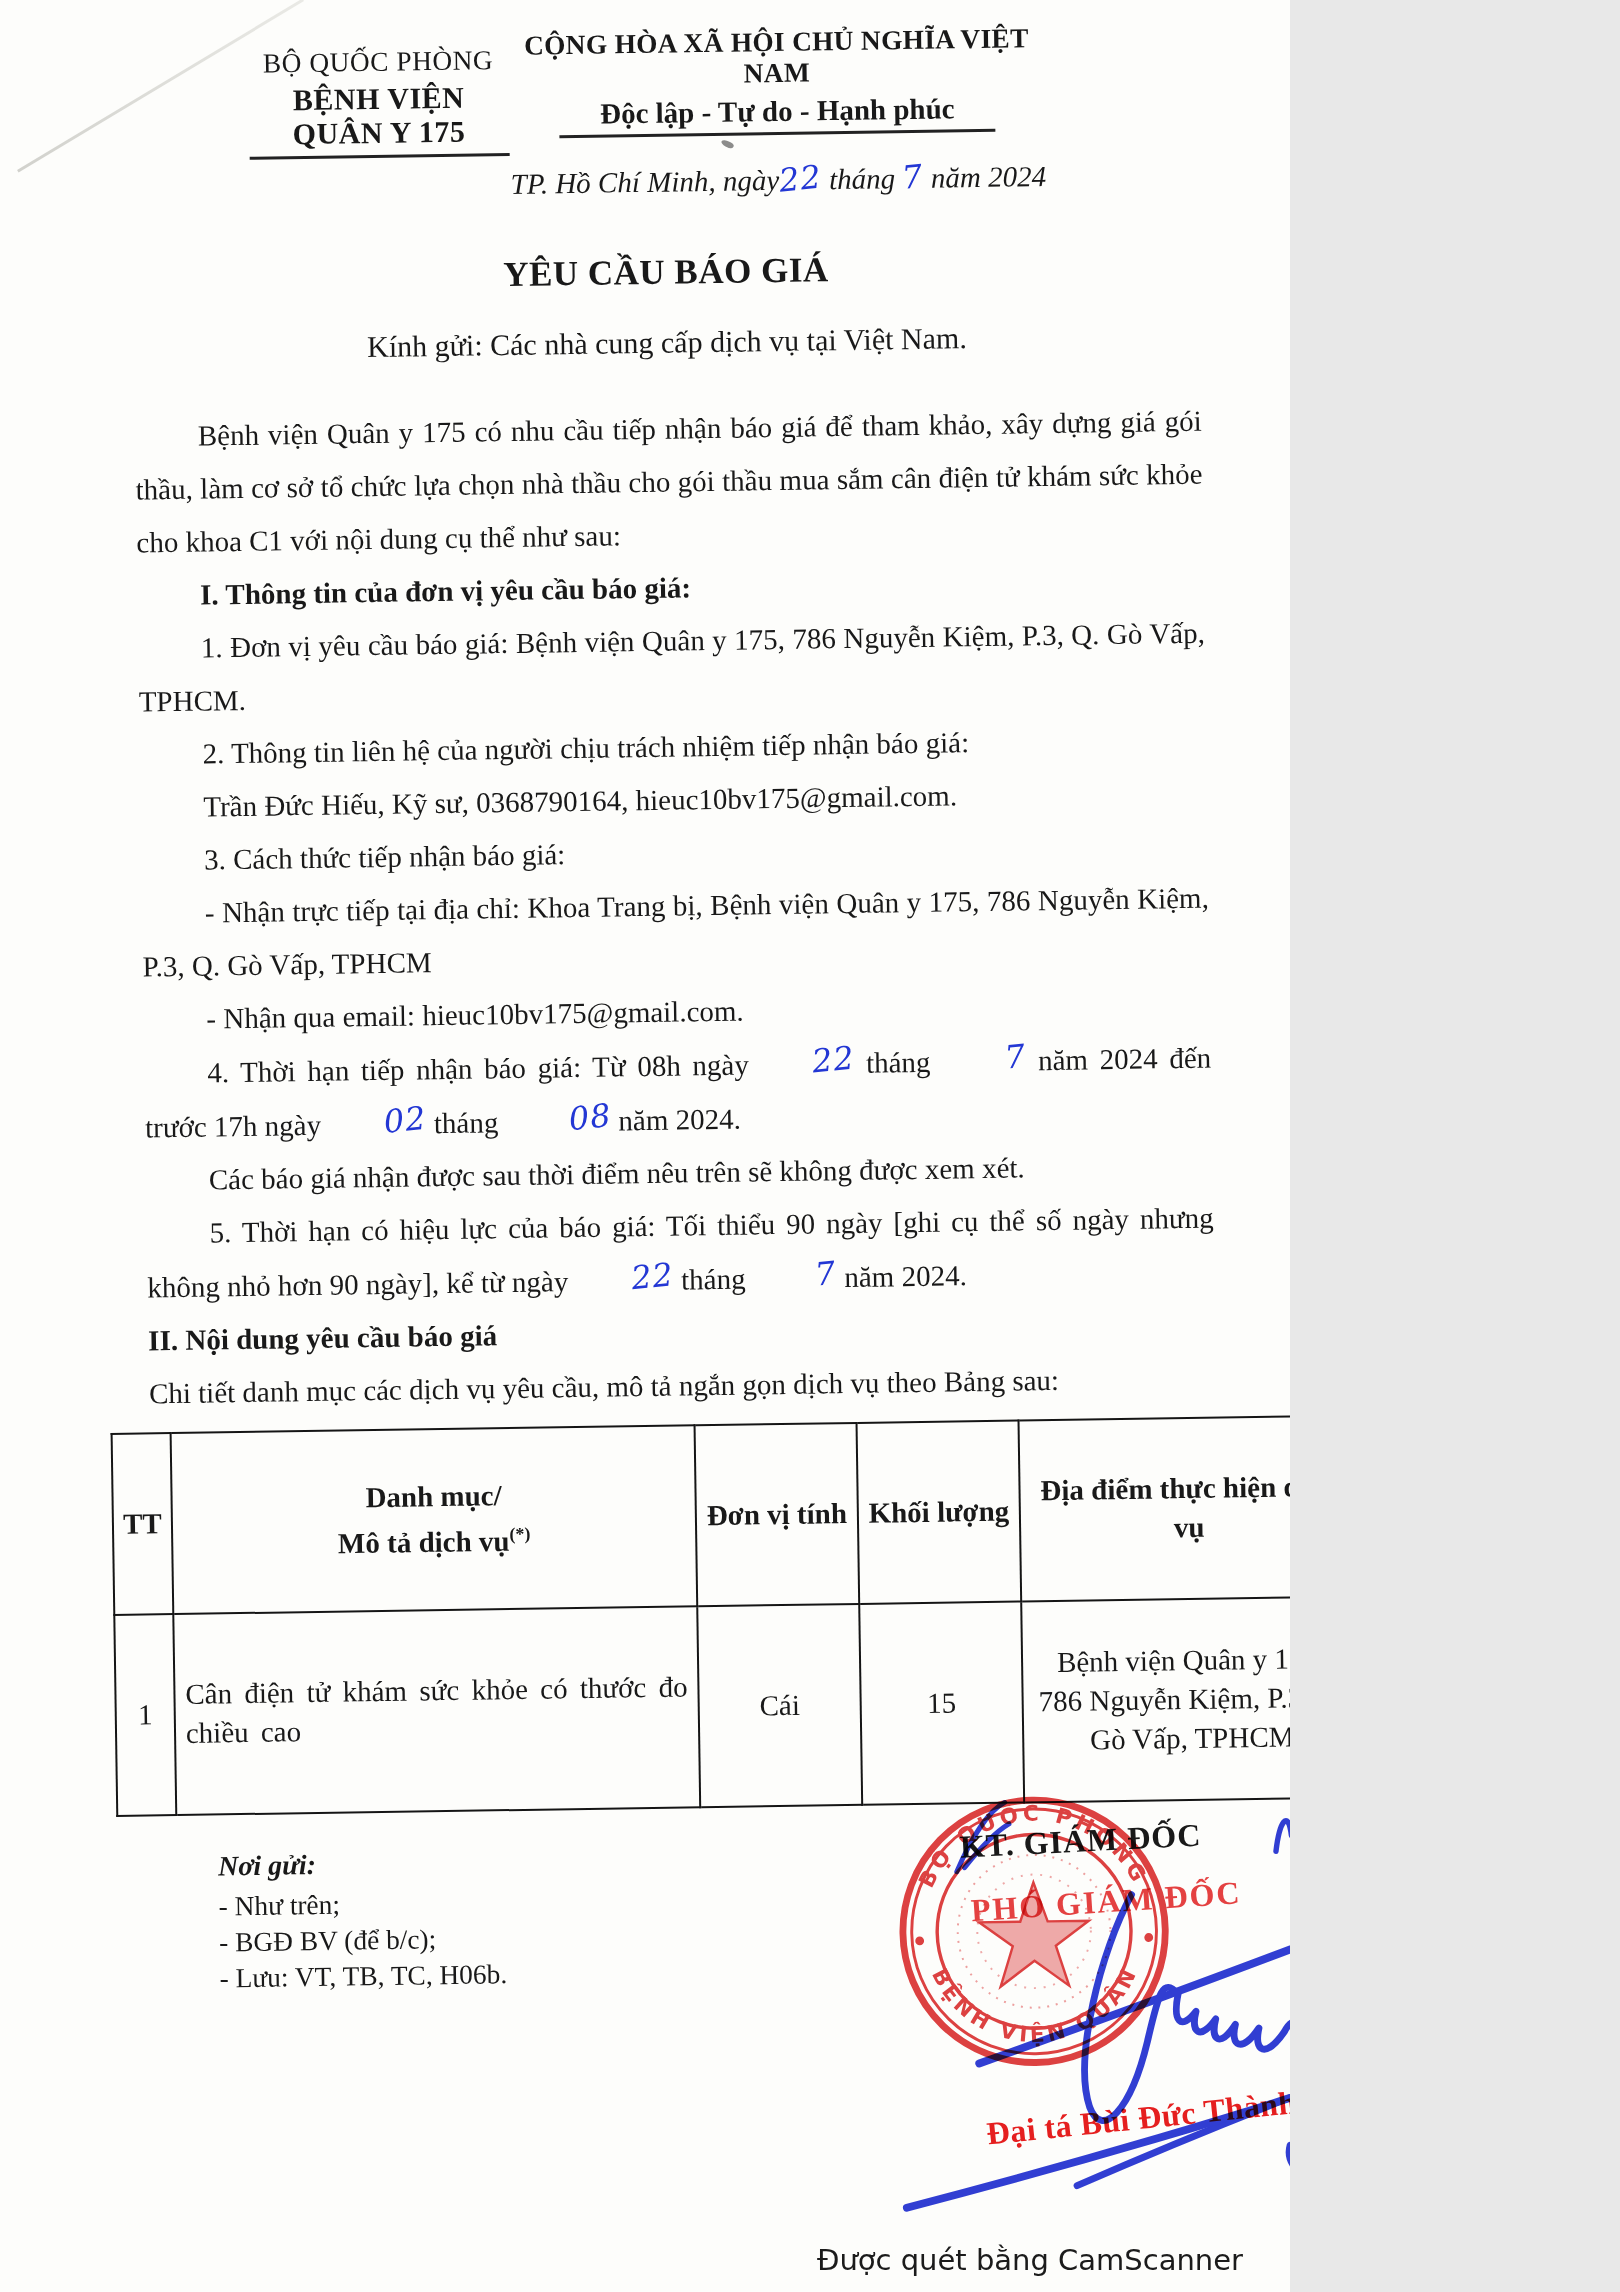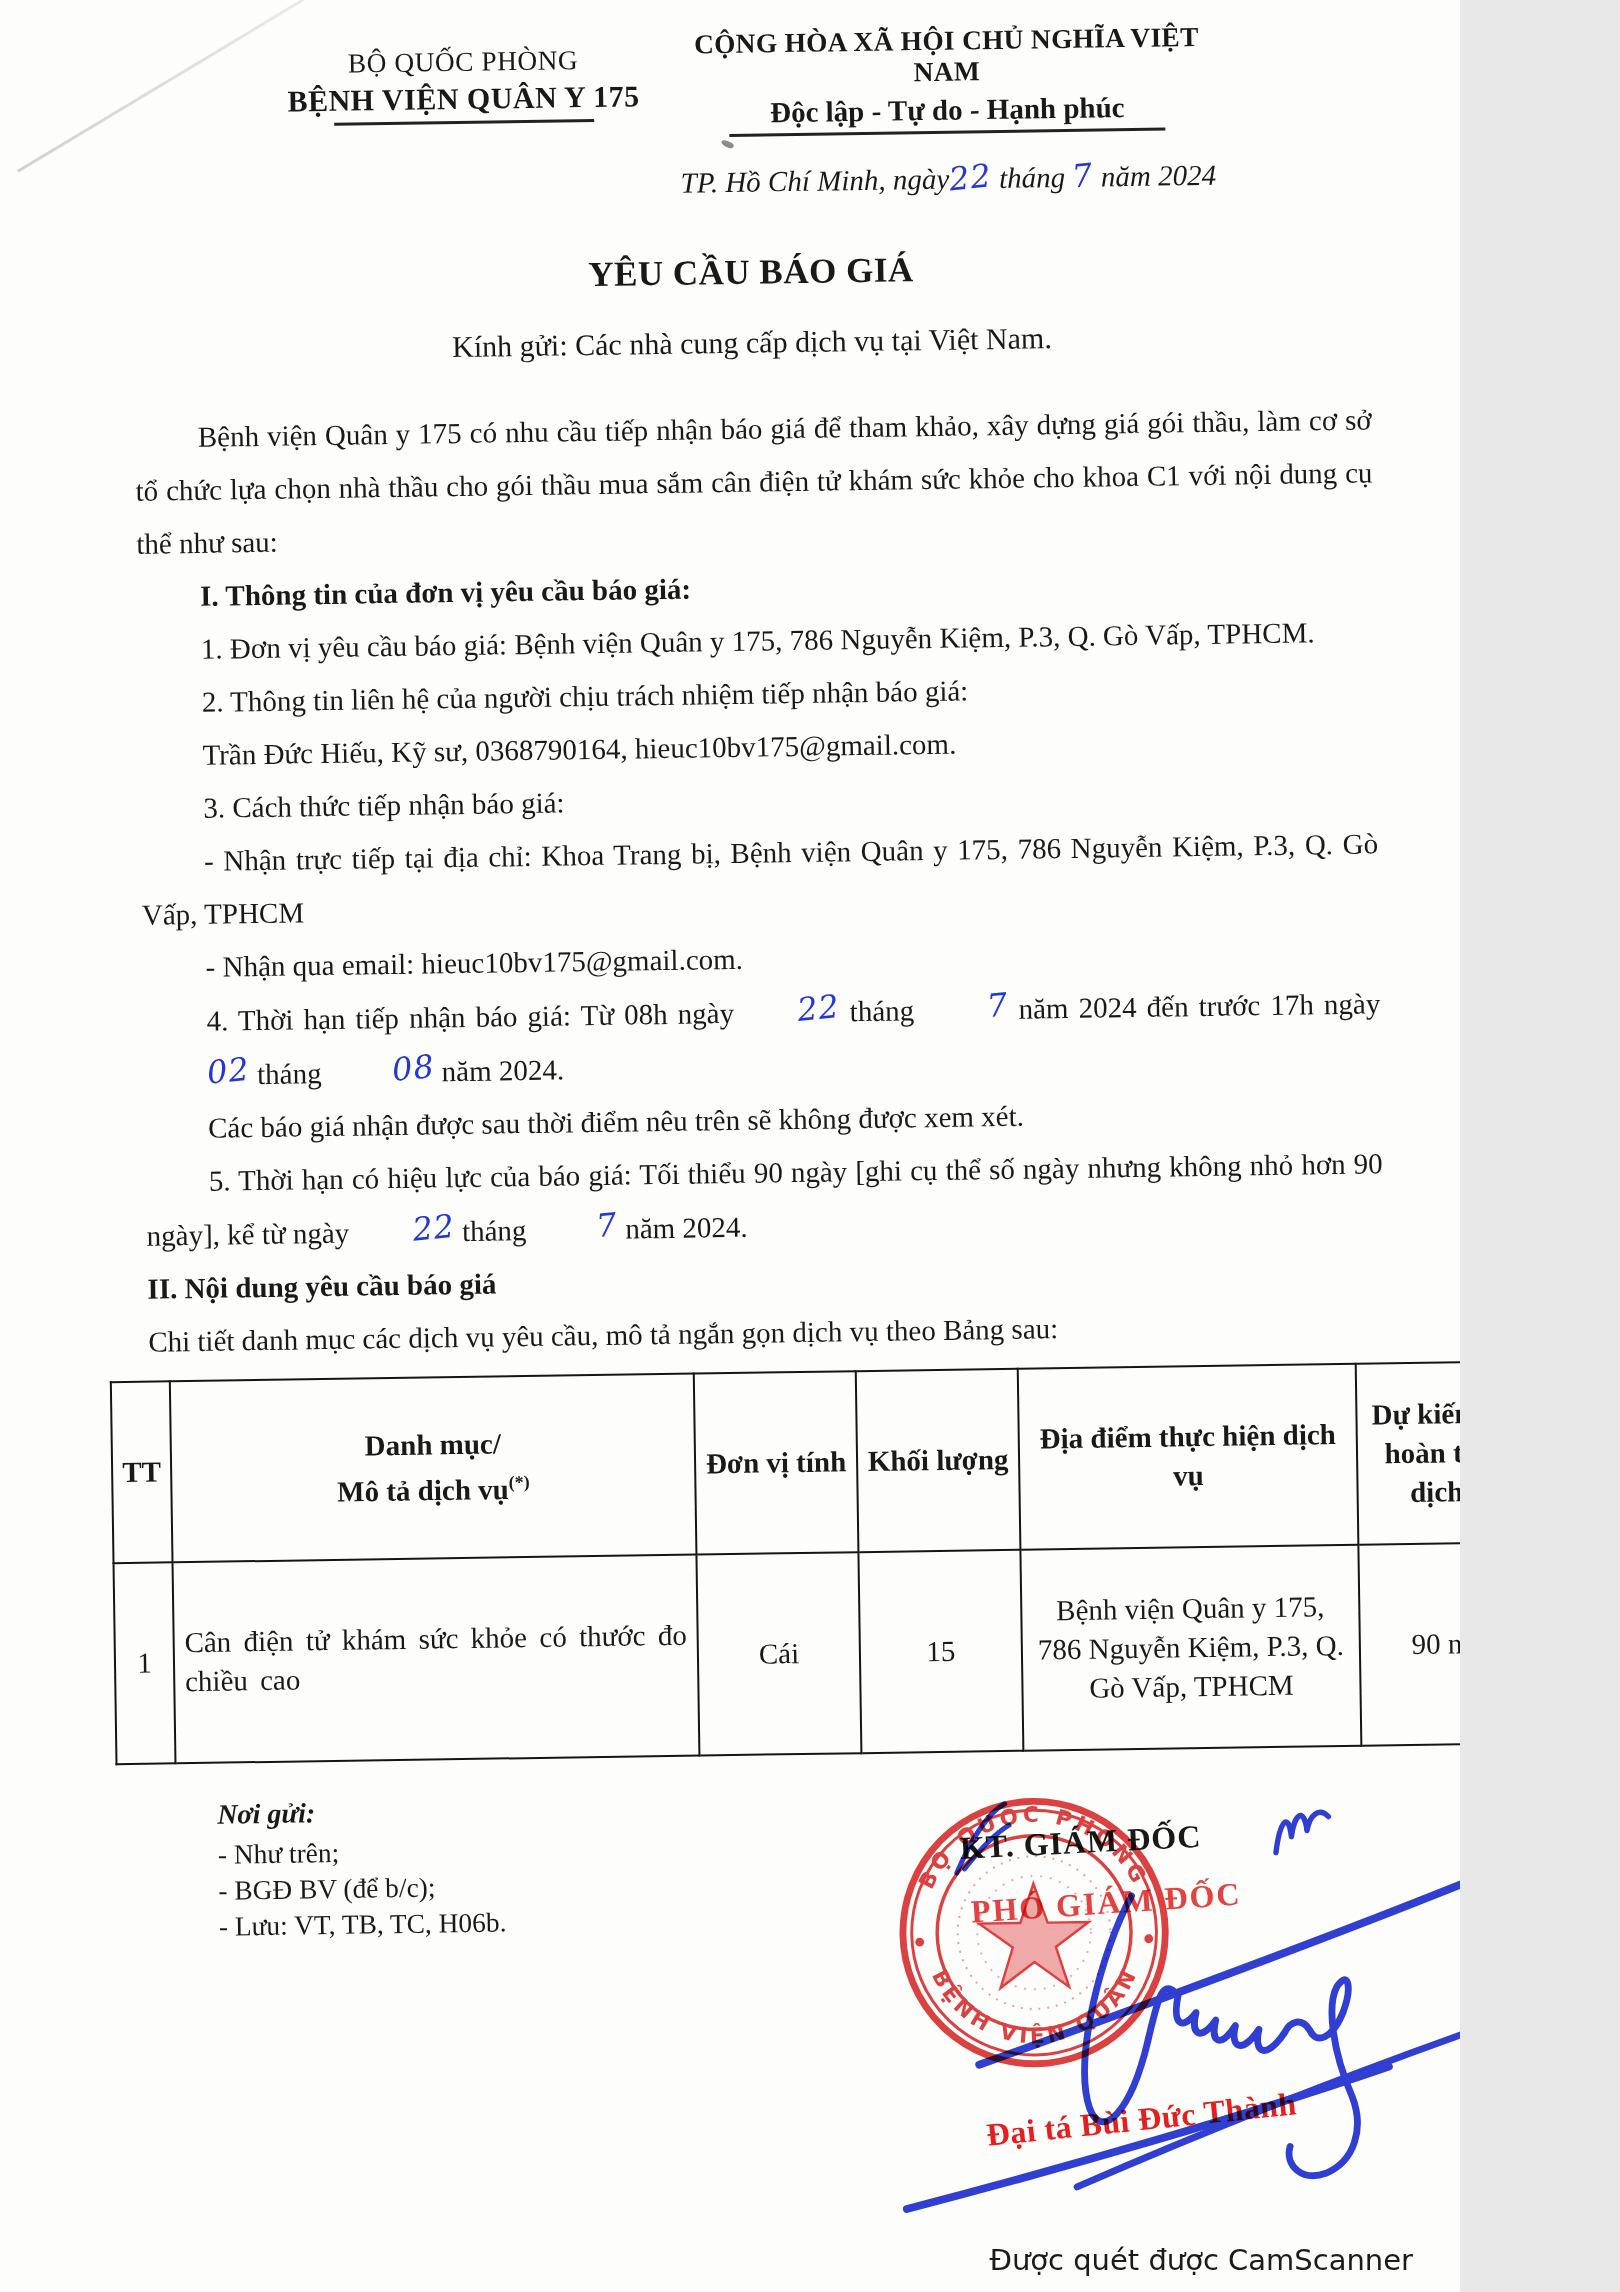--- a/index.html
+++ b/index.html
@@ -1,17 +1,17 @@
 <!DOCTYPE html>
 <html><head>
 <meta charset="utf-8">
 <style>
   html,body { margin:0; padding:0; background:#e8e8e8; }
   .page {
-    position:relative; width:1460px; height:2293px;
+    position:relative; width:1290px; height:2293px;
     background:#fdfdfb; overflow:hidden;
     font-family:"Liberation Serif", serif; color:#191919;
   }
   
   .corner-line { position:absolute; left:-5.9px; top:84px; width:333px; height:2.9px;
     background:linear-gradient(90deg, #c3c3bd, #e3e3de); transform:rotate(-31deg); opacity:.75; }
   .speck { position:absolute; left:721px; top:141px; width:12.7px; height:5.9px;
     background:#6f6f6f; border-radius:60% 40% 50% 50%; transform:rotate(28deg); opacity:.8; }
 
   .sheet { position:absolute; inset:0; padding:29px 81px 0 142px; box-sizing:border-box;
@@ -186,15 +186,15 @@
         <path d="M142 292 C300 238 500 168 655 108" stroke-width="8"></path>
         <path d="M300 122 C268 178 238 288 254 338 C266 372 296 342 314 272 C326 224 330 206 346 224 C340 252 348 262 364 242 C358 264 368 272 384 250 C378 272 388 280 404 256 C398 278 410 286 428 260 C422 284 434 292 454 264 C460 252 472 248 480 262 C486 276 502 272 514 244 C524 218 520 200 508 218 C498 236 502 282 522 330 C534 362 524 396 494 408 C470 416 452 400 458 380" stroke-width="7"></path>
         <path d="M240 418 C360 368 500 314 648 264" stroke-width="7"></path>
         <path d="M66 438 C230 398 420 346 560 300" stroke-width="8"></path>
       </g>
     </svg>
 
     <div class="signer">Đại tá Bùi Đức Thành</div>
   </div>
 
-  <div class="watermark">Được quét được CamScanner</div>
+  <div class="watermark">Được quét bằng CamScanner</div>
 </div>
 
 
 </body></html>

